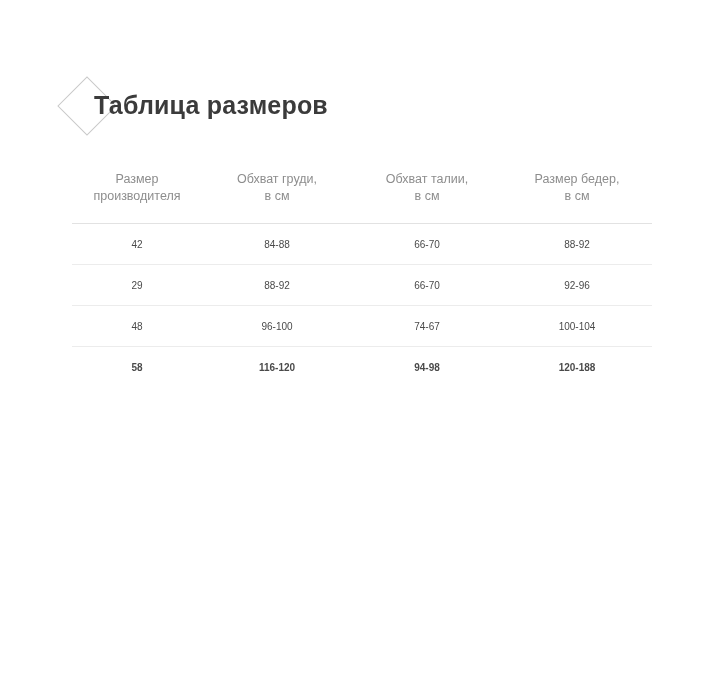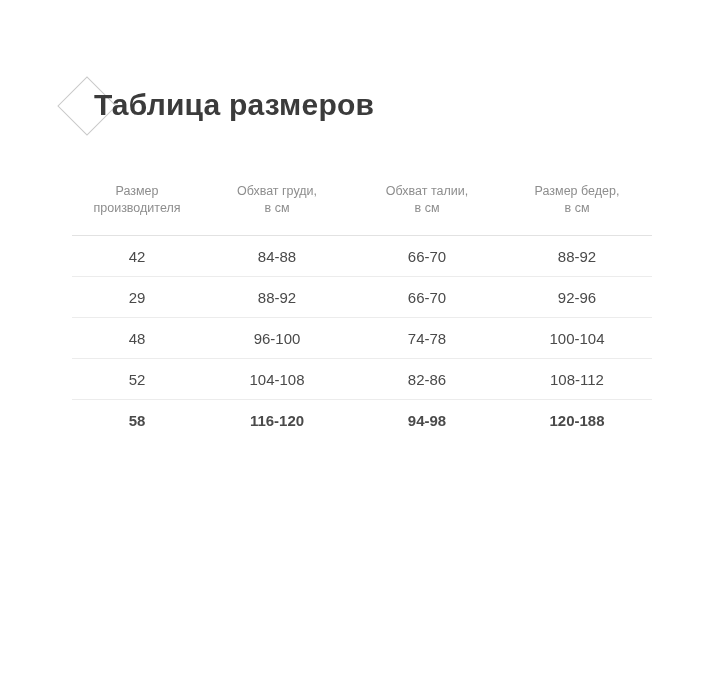--- a/index.html
+++ b/index.html
@@ -54,53 +54,53 @@
     height: 40px;
     border: 1px solid #c9c9c9;
     transform: rotate(45deg);
     background: transparent;
   }
 
   .title {
     position: absolute;
     left: 64px;
     top: 53px;
-    font-size: 30px;
+    font-size: 25px;
     line-height: 50px;
     font-weight: bold;
     color: #3b3b3b;
     letter-spacing: 0.2px;
     white-space: nowrap;
   }
 
   table.size-table {
     position: absolute;
     left: 42px;
-    top: 156px;
+    top: 144px;
     width: 580px;
     border-collapse: collapse;
     table-layout: fixed;
   }
 
   table.size-table th {
     font-size: 12.5px;
     line-height: 17px;
     font-weight: normal;
     color: #8d8d8d;
     text-align: center;
     padding: 0 0 18px 0;
     vertical-align: top;
   }
 
   table.size-table thead tr {
     border-bottom: 1px solid #e2e2e2;
   }
 
   table.size-table td {
-    font-size: 15px;
+    font-size: 10px;
     color: #4a4a4a;
     text-align: center;
     height: 40px;
     padding: 0;
     border-bottom: 1px solid #ececec;
     vertical-align: middle;
   }
 
   table.size-table tbody tr:last-child td {
     border-bottom: none;
@@ -168,28 +168,22 @@
         </tr>
         <tr>
           <td>29</td>
           <td>88-92</td>
           <td>66-70</td>
           <td>92-96</td>
         </tr>
         <tr>
           <td>48</td>
           <td>96-100</td>
-          <td>74-78</td>
+          <td>74-67</td>
           <td>100-104</td>
-        </tr>
-        <tr>
-          <td>52</td>
-          <td>104-108</td>
-          <td>82-86</td>
-          <td>108-112</td>
         </tr>
         <tr>
           <td>58</td>
           <td>116-120</td>
           <td>94-98</td>
           <td>120-188</td>
         </tr>
       </tbody>
     </table>
 

